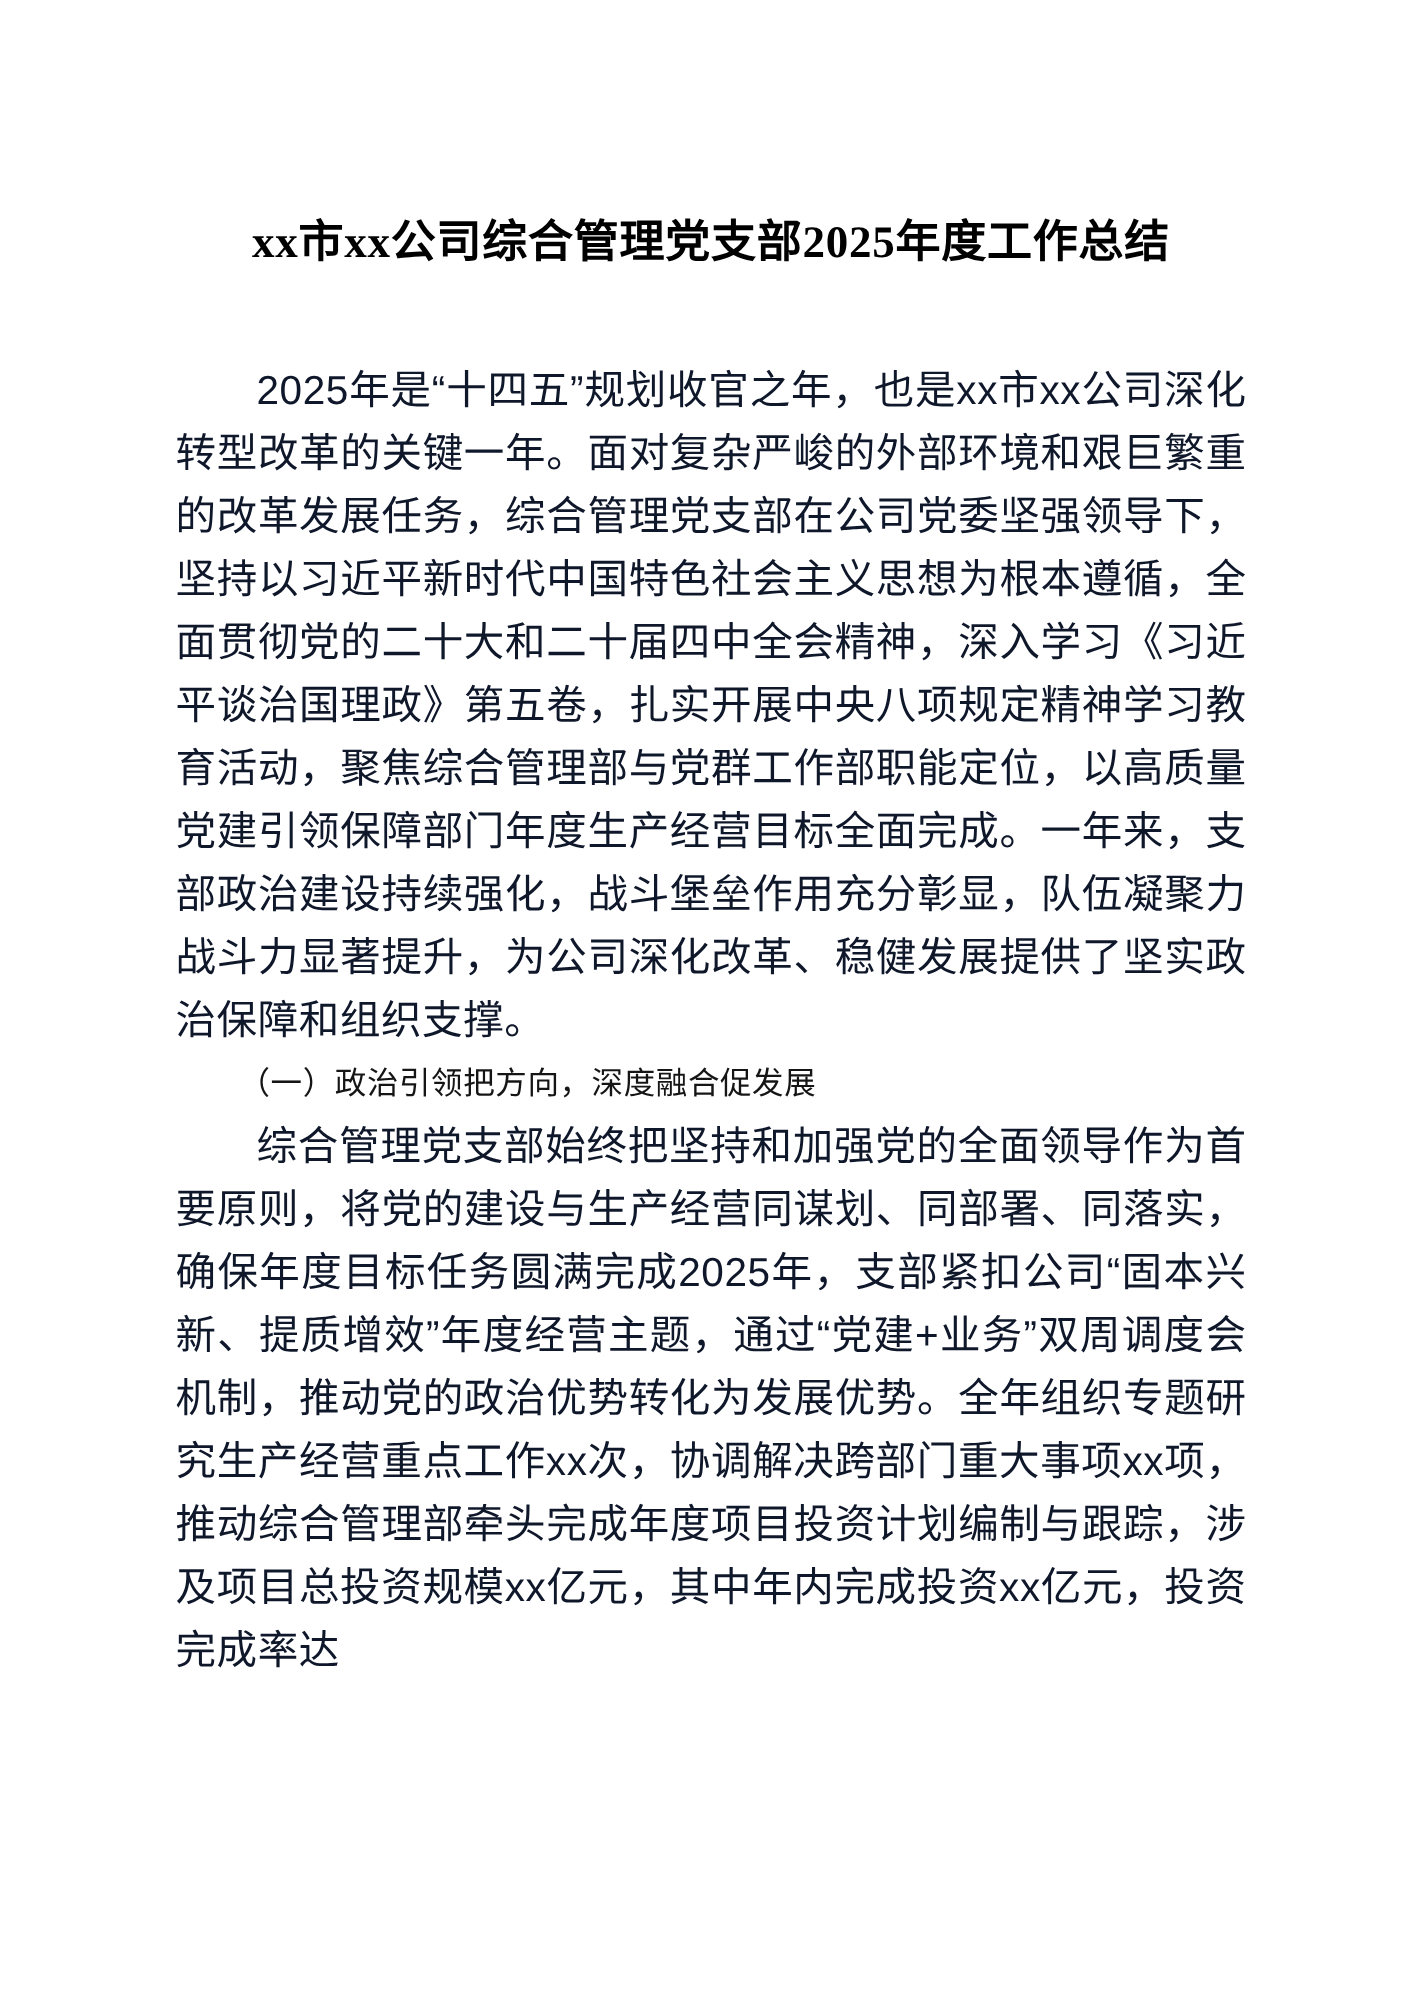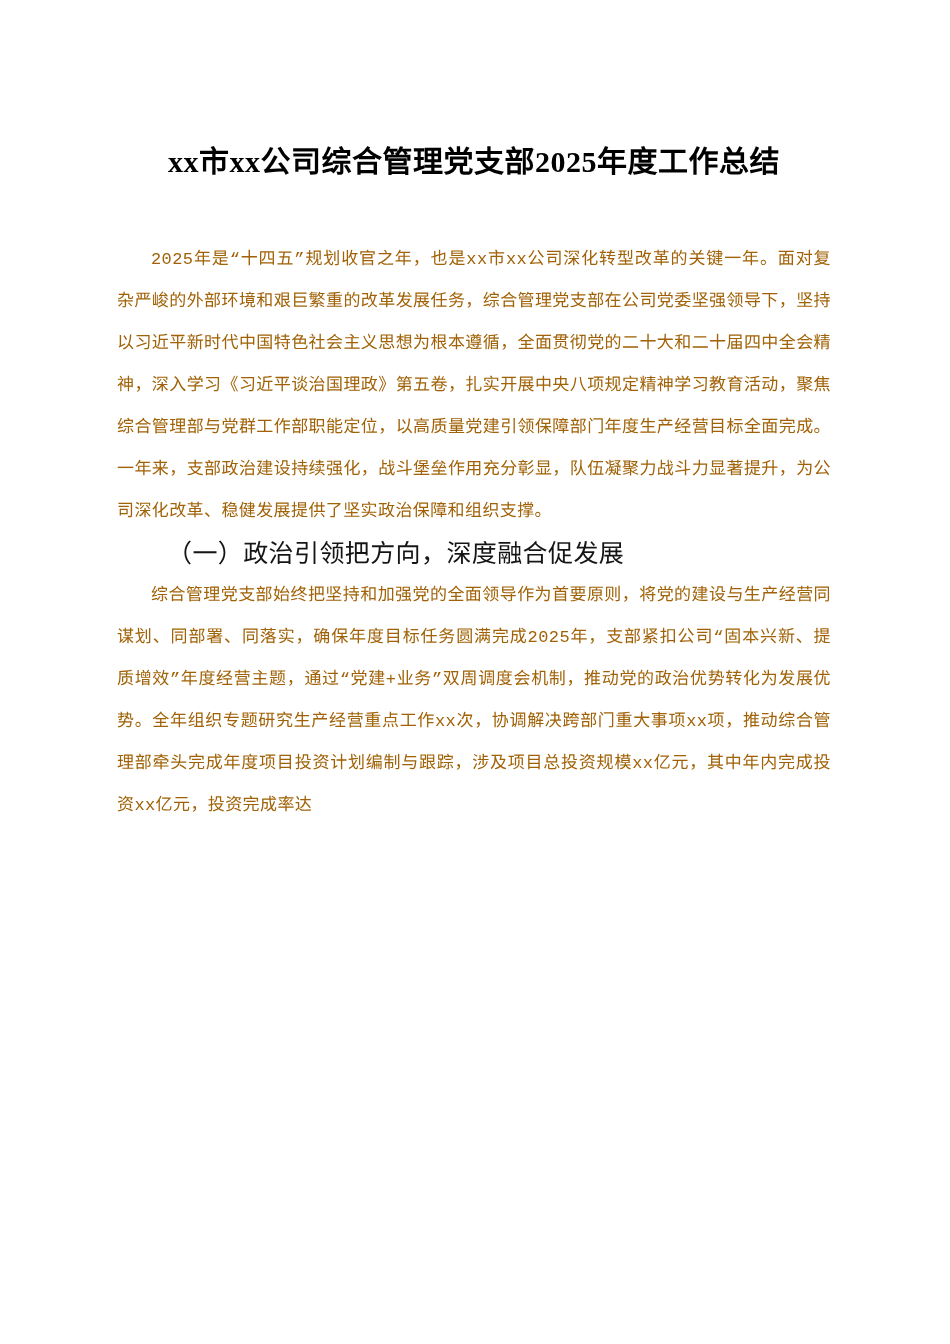--- a/index.html
+++ b/index.html
@@ -44,28 +44,28 @@
     font-size: 30px;
     line-height: 47px;
     text-align: center;
     letter-spacing: 0.5px;
     color: #000000;
   }
 
   
   .para {
     margin: 0;
-    font-family: Liberation Mono, monospace;
-    font-size: 17px;
+    font-family: Liberation Sans, sans-serif;
+    font-size: 27px;
     line-height: 42px;
     text-align: justify;
     text-justify: inter-character;
     text-align-last: left;
     text-indent: 2em;
-    color: #a16207;
+    color: #0f172a;
     letter-spacing: 0.4px;
     word-break: break-all;
   }
 
   .para-first {
     margin-top: 54px;
   }
 
   
   .h1-cn {
@@ -78,21 +78,21 @@
     text-indent: 2em;
     letter-spacing: 0.5px;
     color: #000000;
   }
 
   
   .h2-cn {
     margin: 0;
     font-family: "DejaVu Serif", "Liberation Serif", serif;
     font-weight: normal;
-    font-size: 25px;
+    font-size: 21px;
     line-height: 42px;
     text-indent: 2em;
     letter-spacing: 0.4px;
     color: #151515;
   }
 
   .spacer-bottom {
     height: 180px;
   }
 </style>

